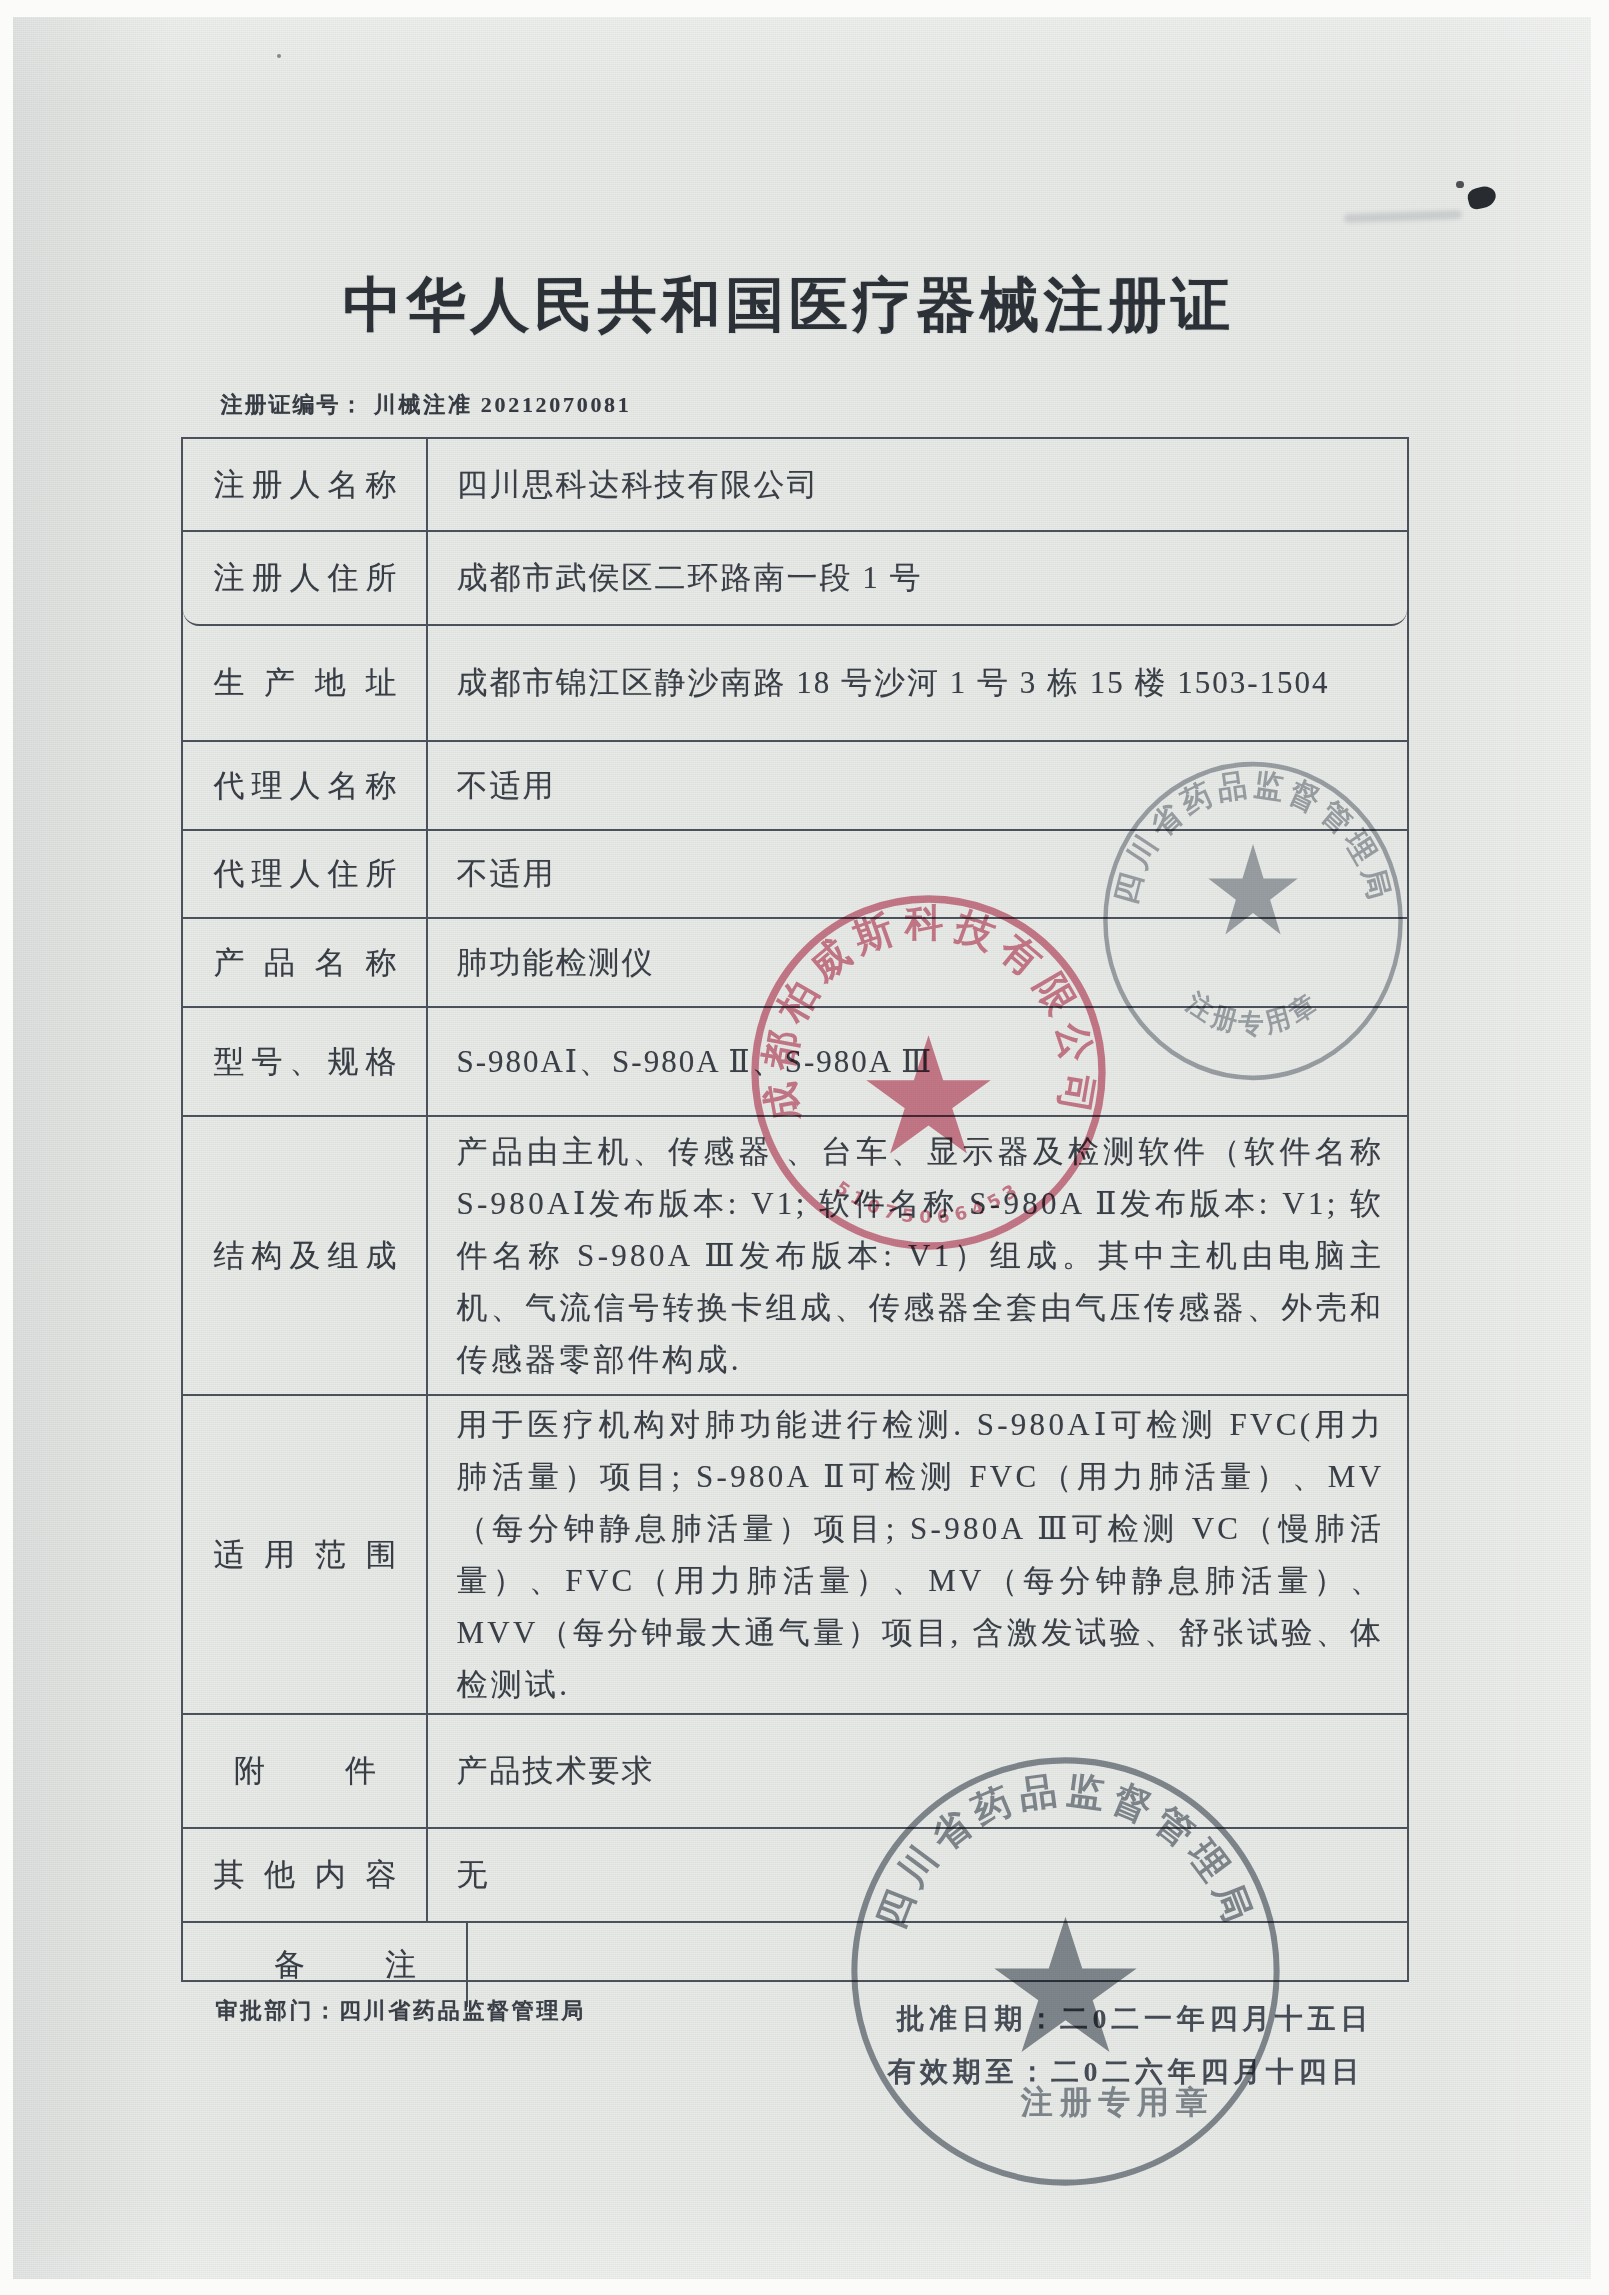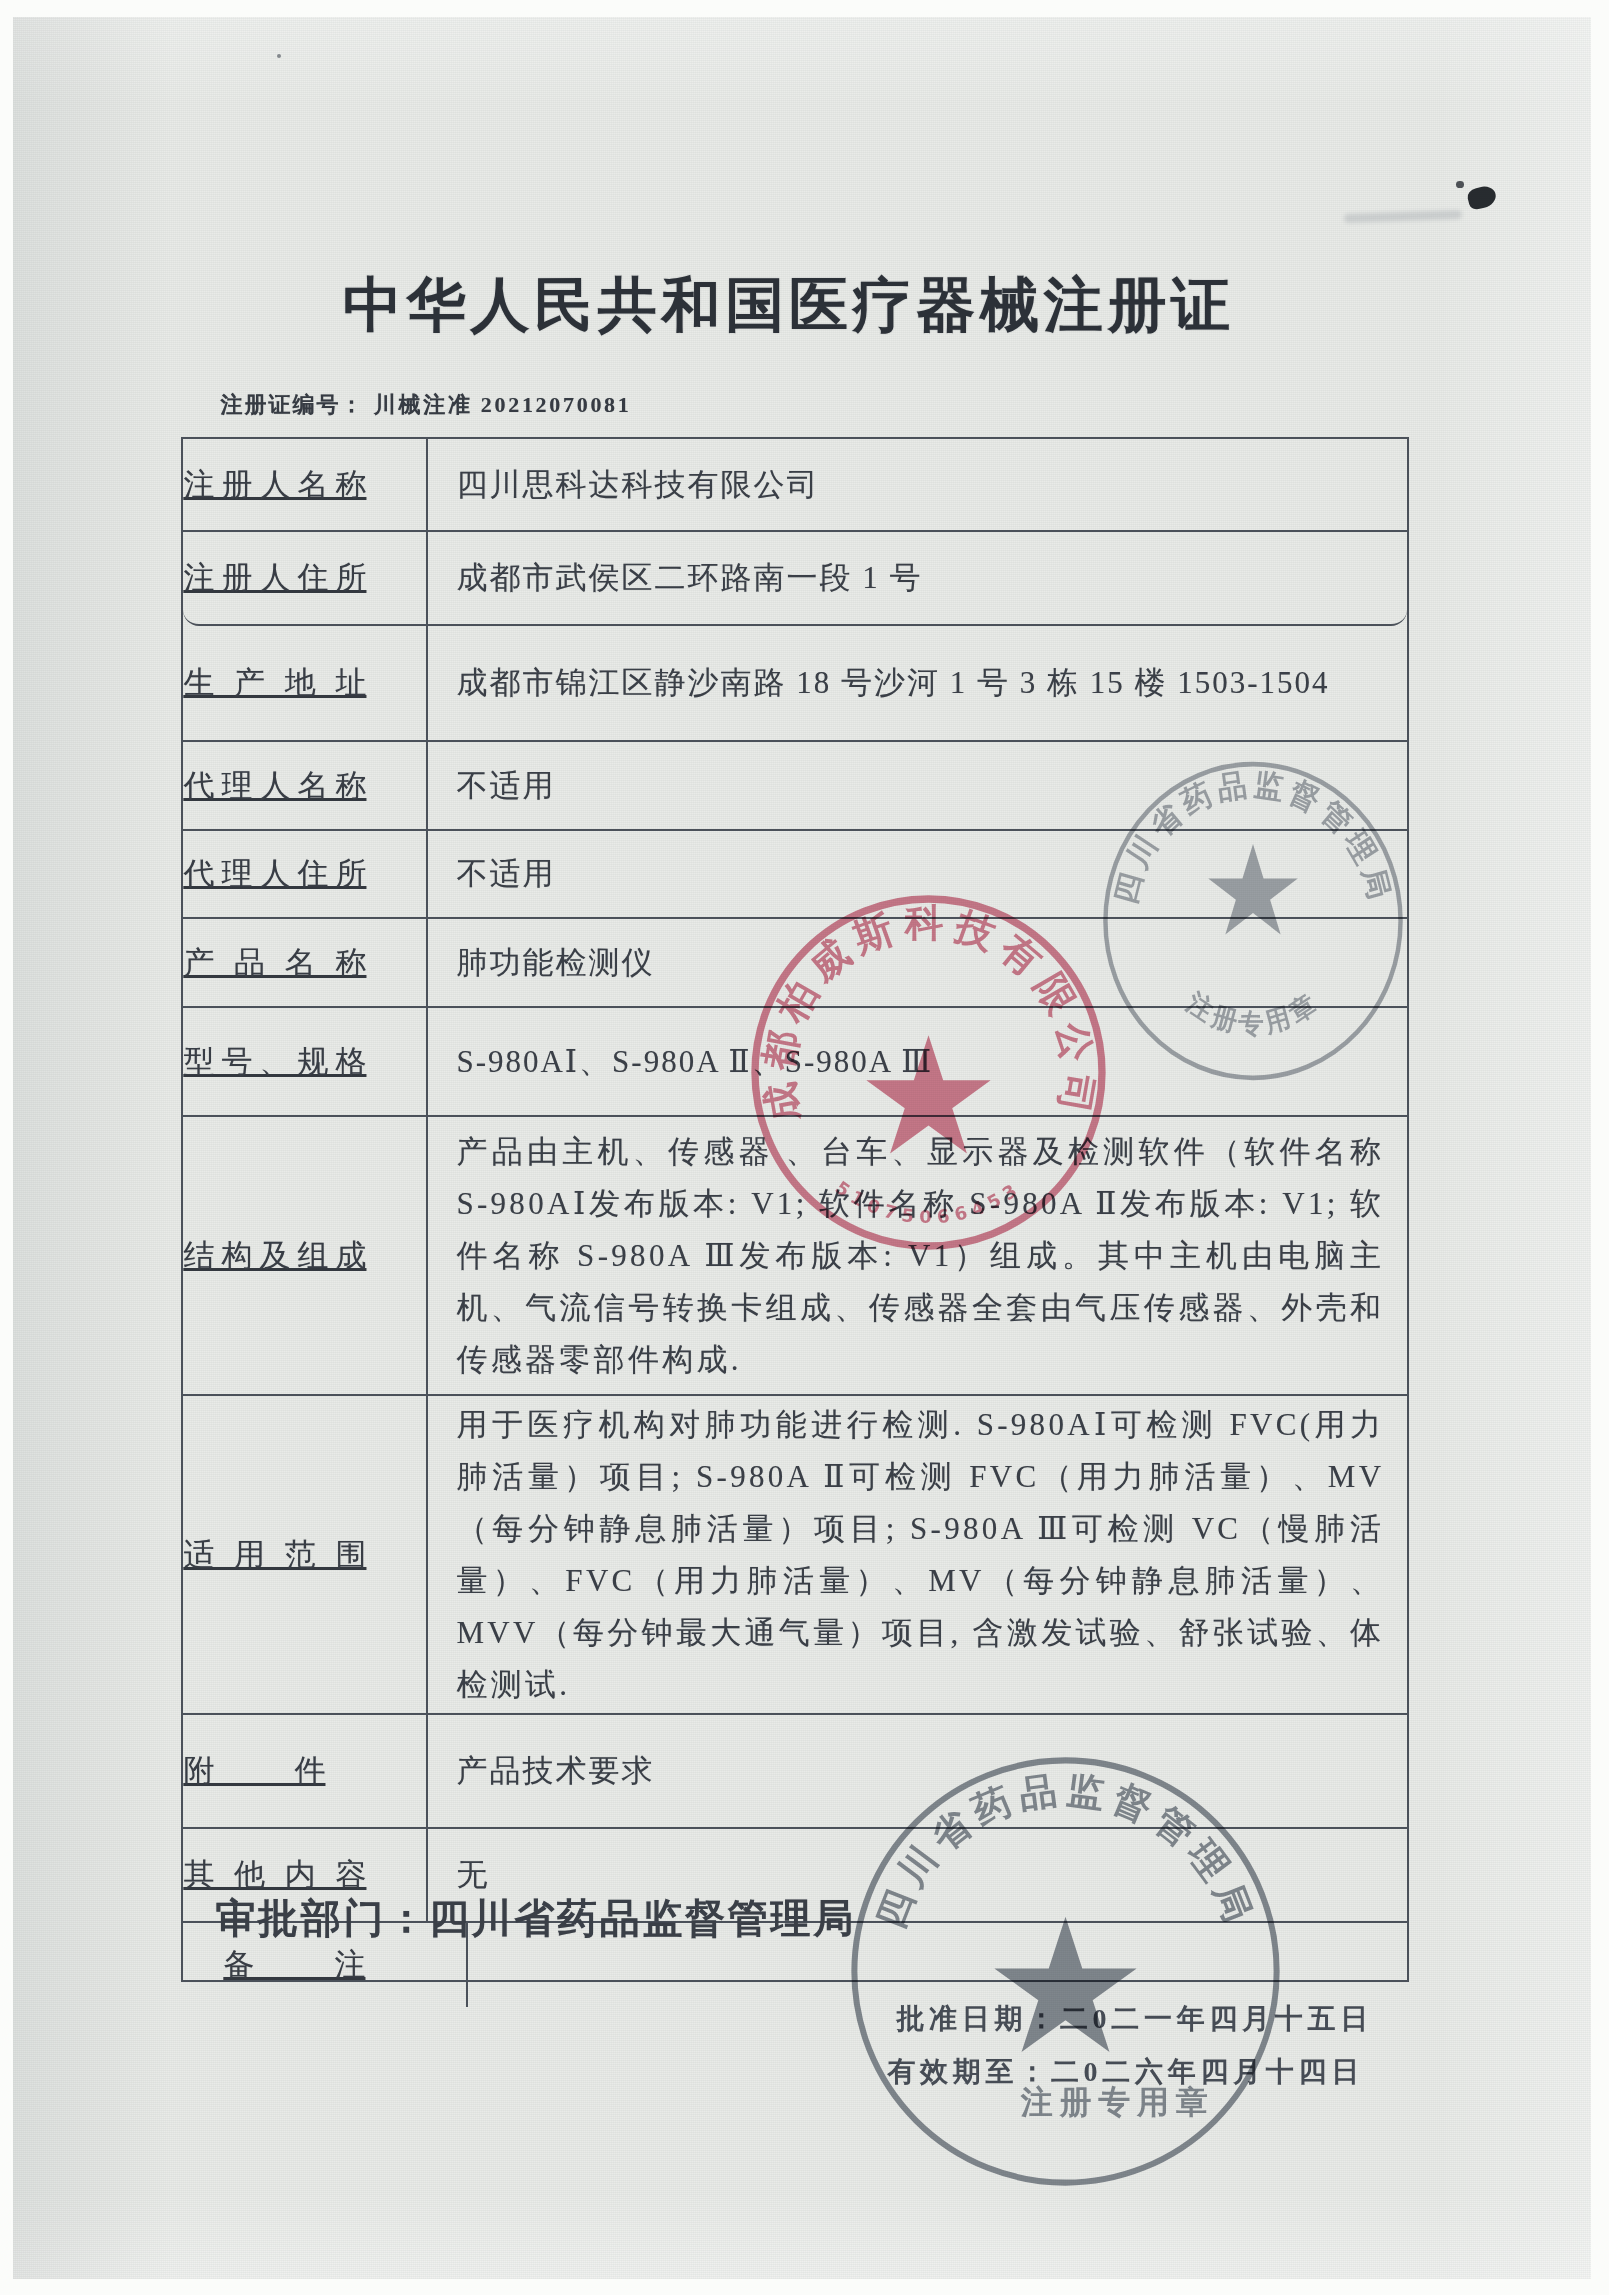--- a/index.html
+++ b/index.html
@@ -36,21 +36,21 @@
   .reg-line .reg-val{margin-left:9.4px;letter-spacing:2.7px;}
   
   .cert-table{
     position:absolute;left:168px;top:420px;width:1228px;height:1545px;
     border:2px solid #4b515a;box-sizing:border-box;
   }
   .row{display:flex;box-sizing:border-box;border-bottom:2px solid #4b515a;}
   .row:last-child{border-bottom:none;}
   .cell-label{
     width:245px;box-sizing:border-box;border-right:2px solid #4b515a;
-    display:flex;align-items:center;justify-content:flex-start;text-decoration:underline;
+    display:flex;align-items:center;justify-content:center;
   }
   .cell-label span{
     display:block;width:183px;font-size:31px;color:#383d45;
     text-align:justify;text-align-last:justify;
     text-shadow:0 0 0.7px rgba(50,55,62,0.35);
   }
   .row.narrow-label .cell-label span{width:142px;}
   .cell-value{
     flex:1;box-sizing:border-box;display:flex;align-items:center;
     padding:6.7px 23px 6.7px 28px;
@@ -61,22 +61,22 @@
   .row.longtext .cell-value .val{
     text-align:justify;text-align-last:left;line-height:52px;letter-spacing:3.3px;
   }
   
   .r0{height:93px;} .r1{height:94px;border-radius:16px;} .r2{height:116px;}
   .r3{height:89px;} .r4{height:88px;} .r5{height:89px;}
   .r6{height:109px;} .r7{height:279px;} .r8{height:319px;}
   .r9{height:114px;} .r10{height:94px;} .r11{height:84px;padding-left:40px;}
   
   .approval{
-    position:absolute;left:202px;top:1874px;
-    font-size:40px;font-weight:700;color:#3a3f47;letter-spacing:2.7px;
+    position:absolute;left:202px;top:1979px;
+    font-size:22px;font-weight:700;color:#3a3f47;letter-spacing:2.7px;
     text-shadow:0 0 0.7px rgba(50,55,62,0.35);
   }
   .date-line1{
     position:absolute;left:883px;top:1983px;
     font-size:28px;font-weight:600;color:#464c55;letter-spacing:4.7px;
   }
   .date-line2{
     position:absolute;left:874px;top:2036px;
     font-size:28px;font-weight:600;color:#464c55;letter-spacing:4.7px;
   }

